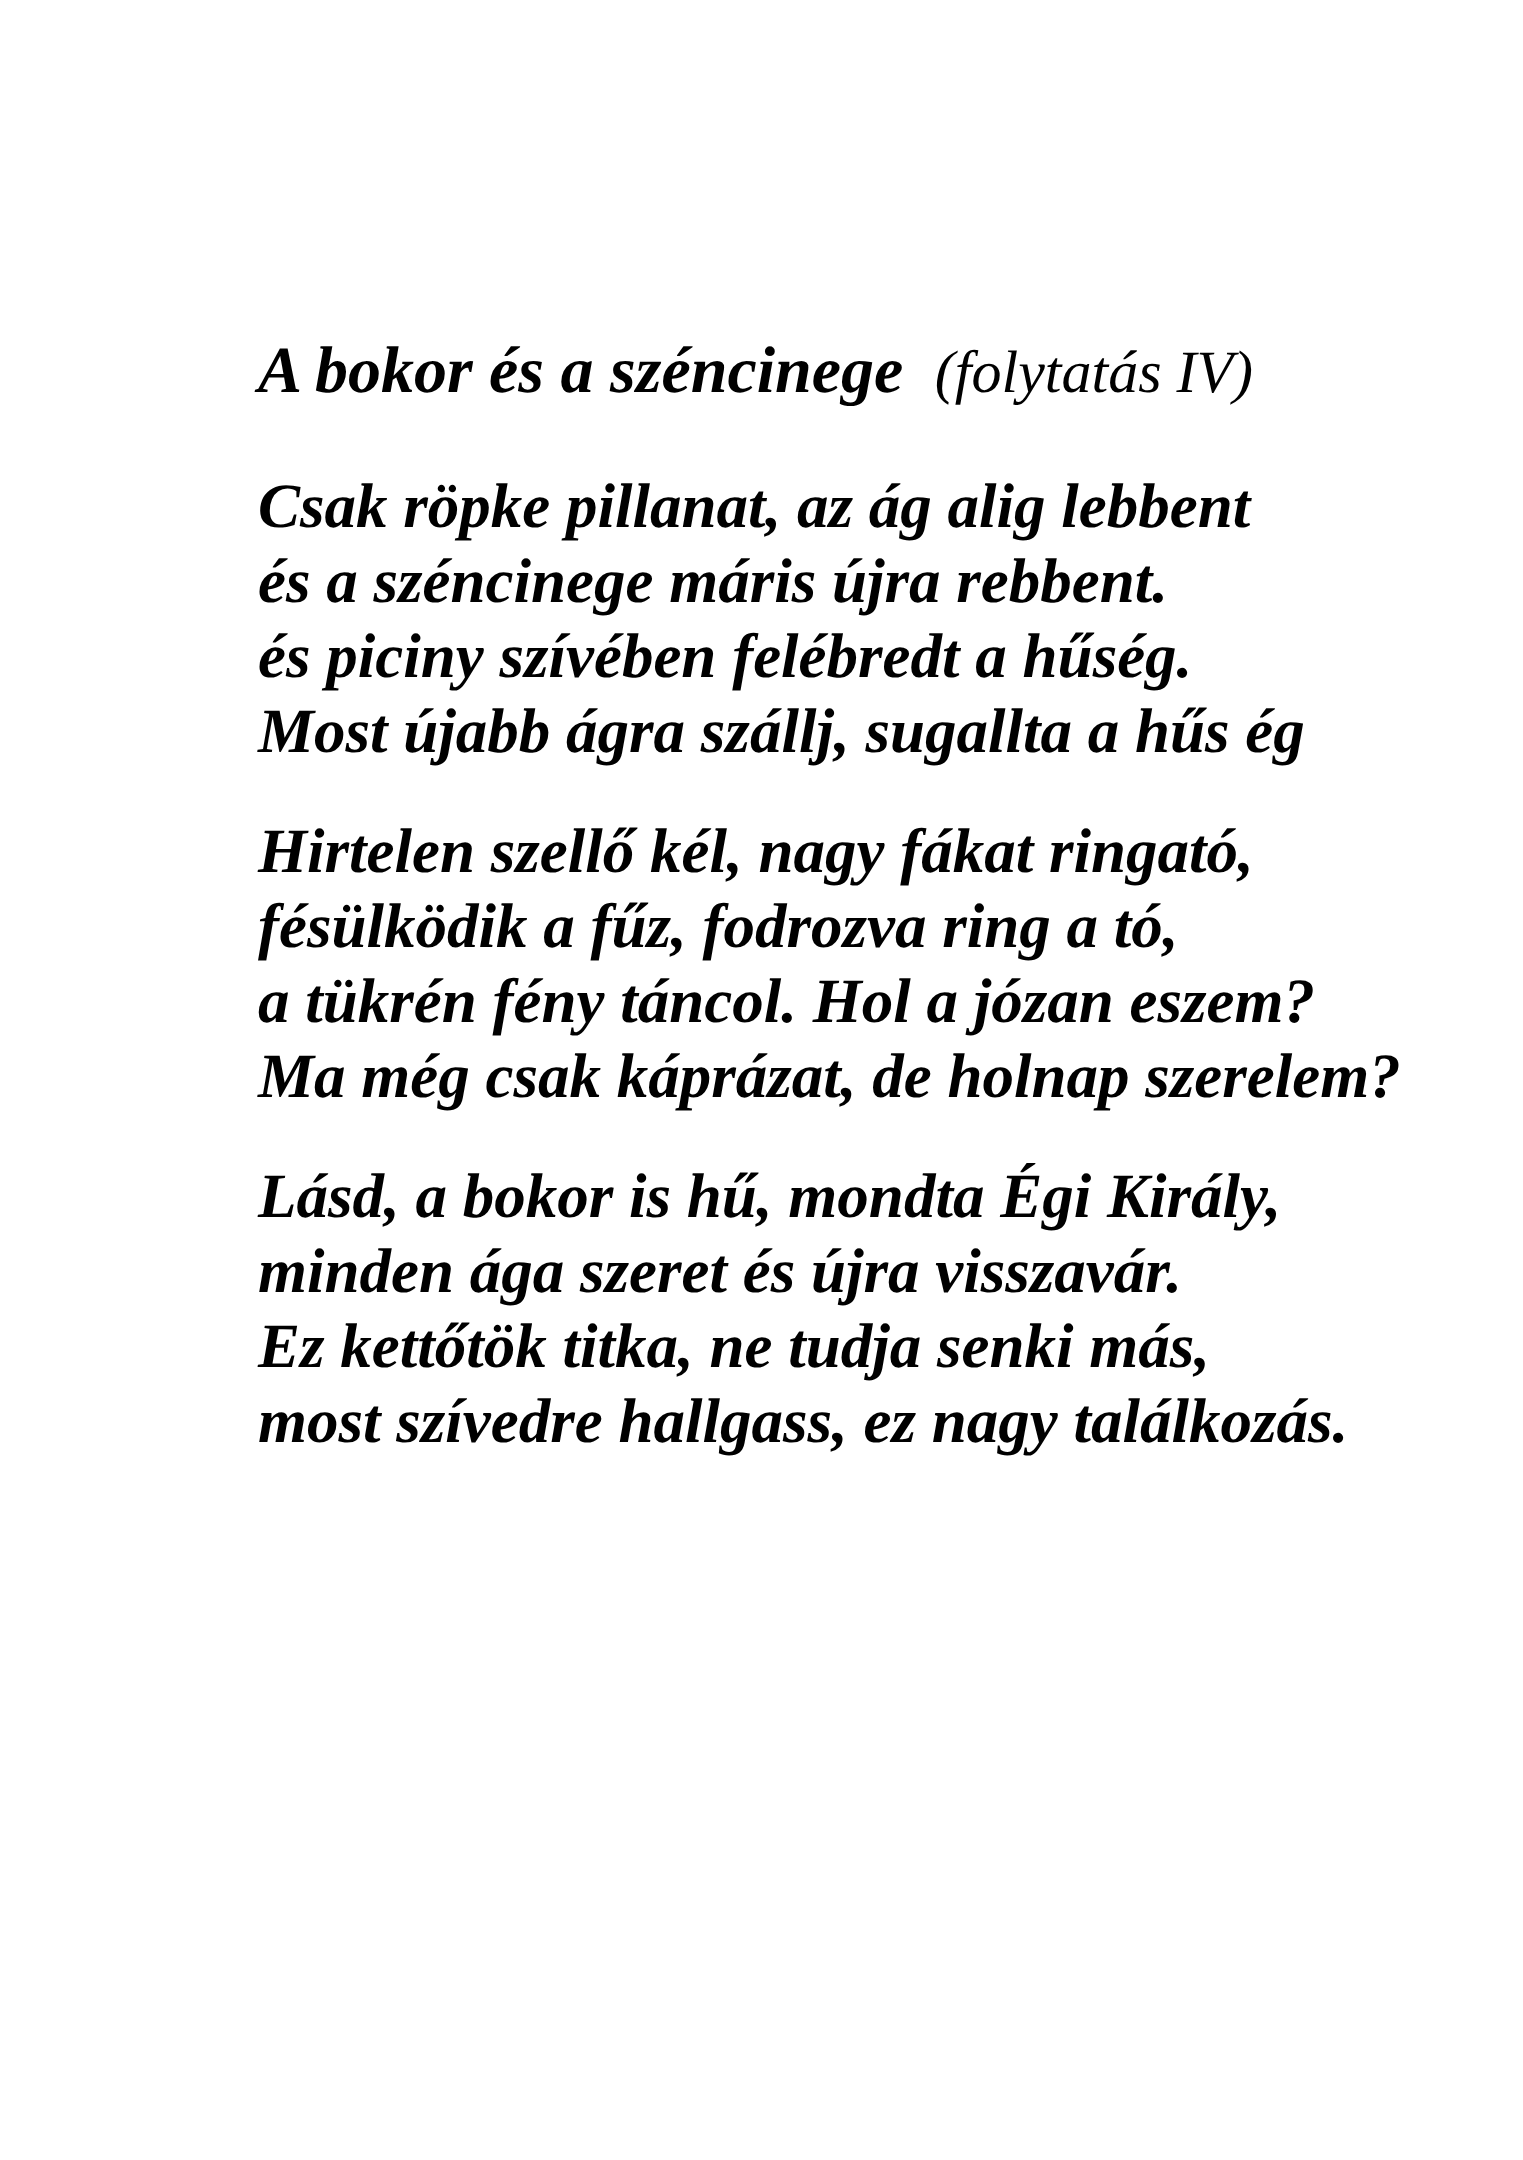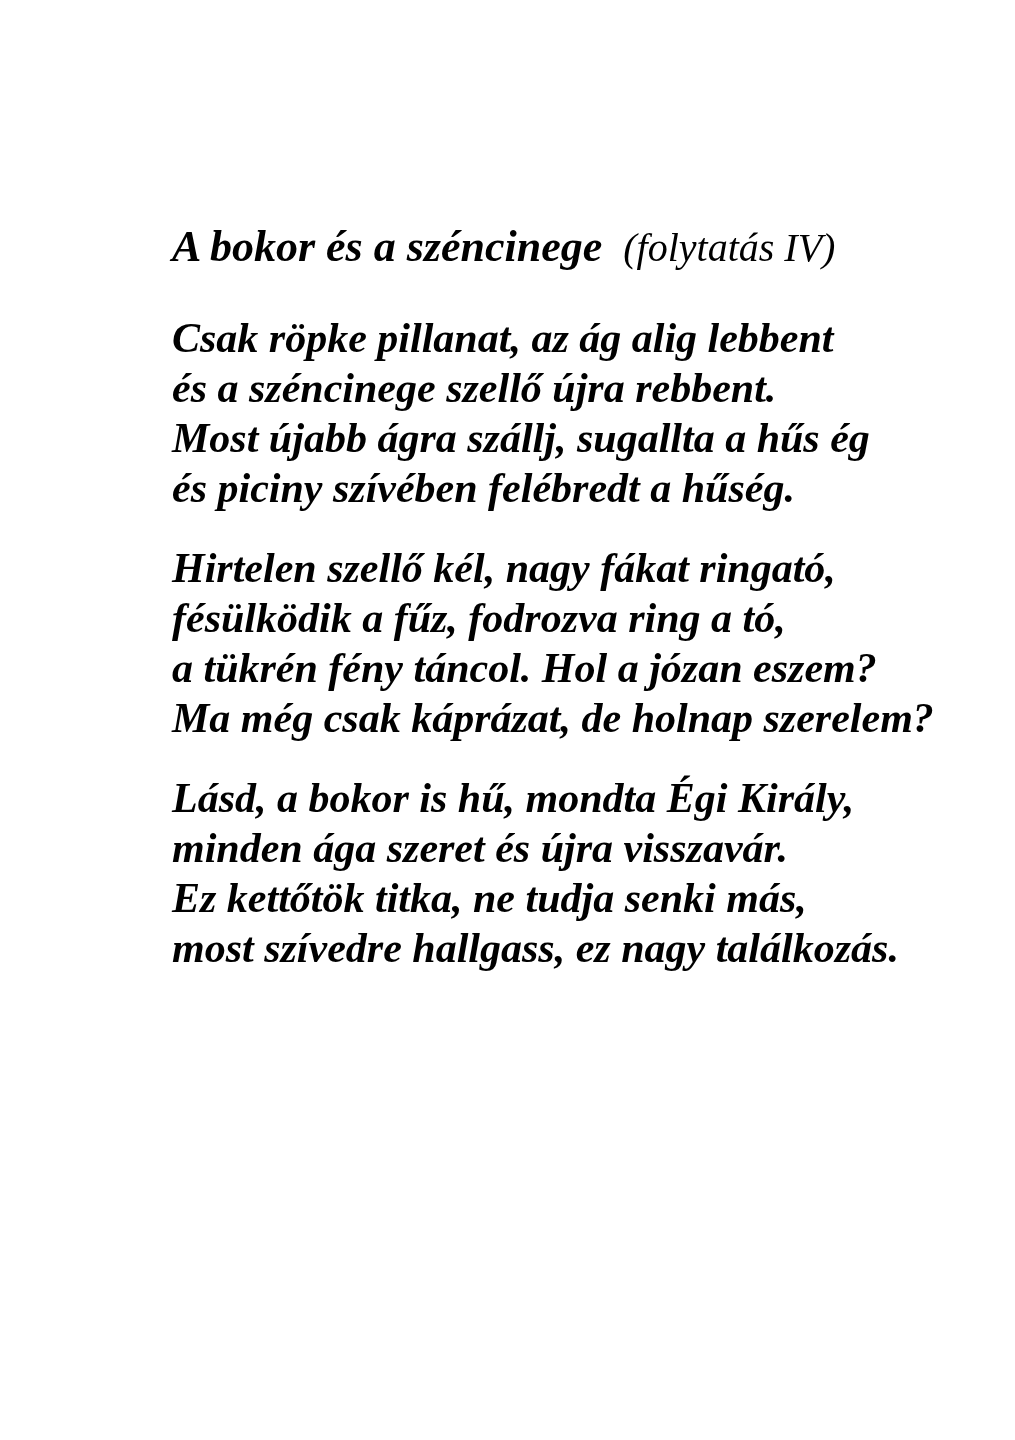--- a/index.html
+++ b/index.html
@@ -49,23 +49,23 @@
 <body>
 
 <main class="page">
   <h1 class="poem-title">
     <span>A bokor és a széncinege</span>
     <span class="title-annotation">(folytatás IV)</span>
   </h1>
 
   <section class="stanza">
     <p class="poem-line">Csak röpke pillanat, az ág alig lebbent</p>
-    <p class="poem-line">és a széncinege szellő újra rebbent.</p>
+    <p class="poem-line">és a széncinege máris újra rebbent.</p>
+    <p class="poem-line">és piciny szívében felébredt a hűség.</p>
     <p class="poem-line">Most újabb ágra szállj, sugallta a hűs ég</p>
-    <p class="poem-line">és piciny szívében felébredt a hűség.</p>
   </section>
 
   <section class="stanza">
     <p class="poem-line">Hirtelen szellő kél, nagy fákat ringató,</p>
     <p class="poem-line">fésülködik a fűz, fodrozva ring a tó,</p>
     <p class="poem-line">a tükrén fény táncol. Hol a józan eszem?</p>
     <p class="poem-line">Ma még csak káprázat, de holnap szerelem?</p>
   </section>
 
   <section class="stanza">

